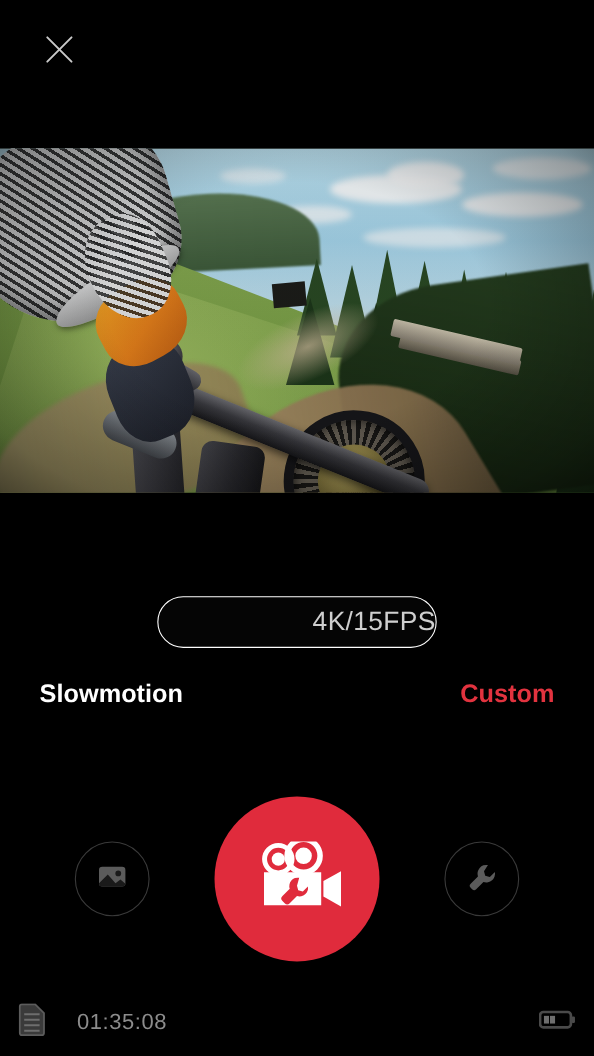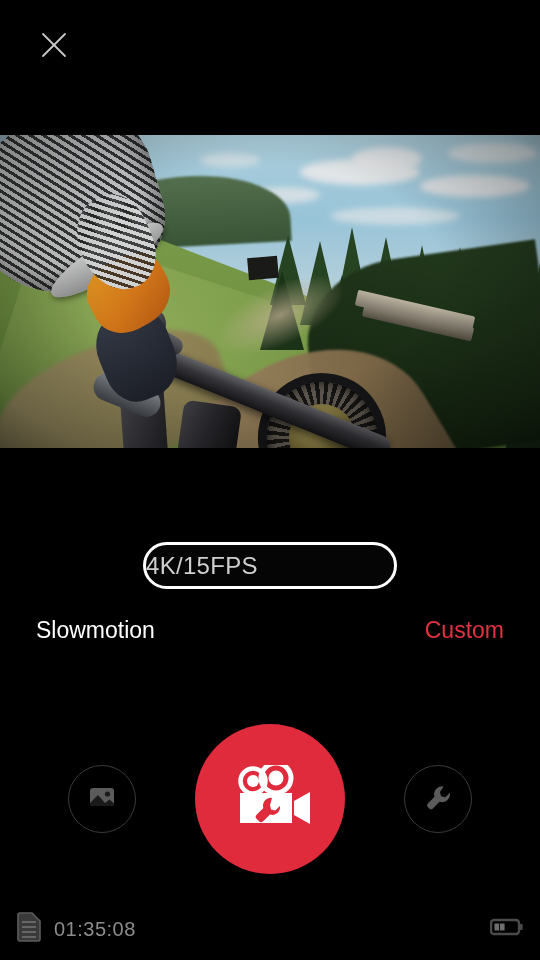--- a/index.html
+++ b/index.html
@@ -311,25 +311,25 @@
     height: 512px;
     background: #000;
   }
 
   .res-pill {
     position: absolute;
     left: 143px;
     top: 94px;
     width: 254px;
     height: 47px;
-    border: 3px solid #ffffff;
+    border: 1px solid #ffffff;
     border-radius: 24px;
     display: flex;
     align-items: center;
-    justify-content: flex-start;
+    justify-content: flex-end;
     cursor: pointer;
     box-sizing: border-box;
     background: #050505;
   }
   .res-pill span {
     color: #cfcfcf;
     font-size: 24px;
     letter-spacing: .3px;
   }
 
@@ -337,20 +337,21 @@
     position: absolute;
     left: 0;
     top: 162px;
     width: 540px;
     height: 40px;
     display: flex;
     align-items: center;
     justify-content: space-between;
     padding: 0 36px;
     box-sizing: border-box;
+    font-weight: bold;
   }
   .mode {
     font-size: 23px;
     color: #ffffff;
     cursor: pointer;
     white-space: nowrap;
   }
   .mode.active { color: #e2333f; text-align: right; }
 
   .shutter-row {
@@ -400,21 +401,21 @@
     height: 62px;
     display: flex;
     align-items: center;
     padding: 0 16px;
     box-sizing: border-box;
     background: #000;
   }
   .storage-wrap {
     display: flex;
     align-items: center;
-    gap: 12px;
+    gap: 28px;
     text-align: right;
   }
   .status-time {
     color: #8c8c8c;
     font-size: 20px;
     letter-spacing: .5px;
   }
   .spacer { flex: 1; }
 </style>
 </head>

